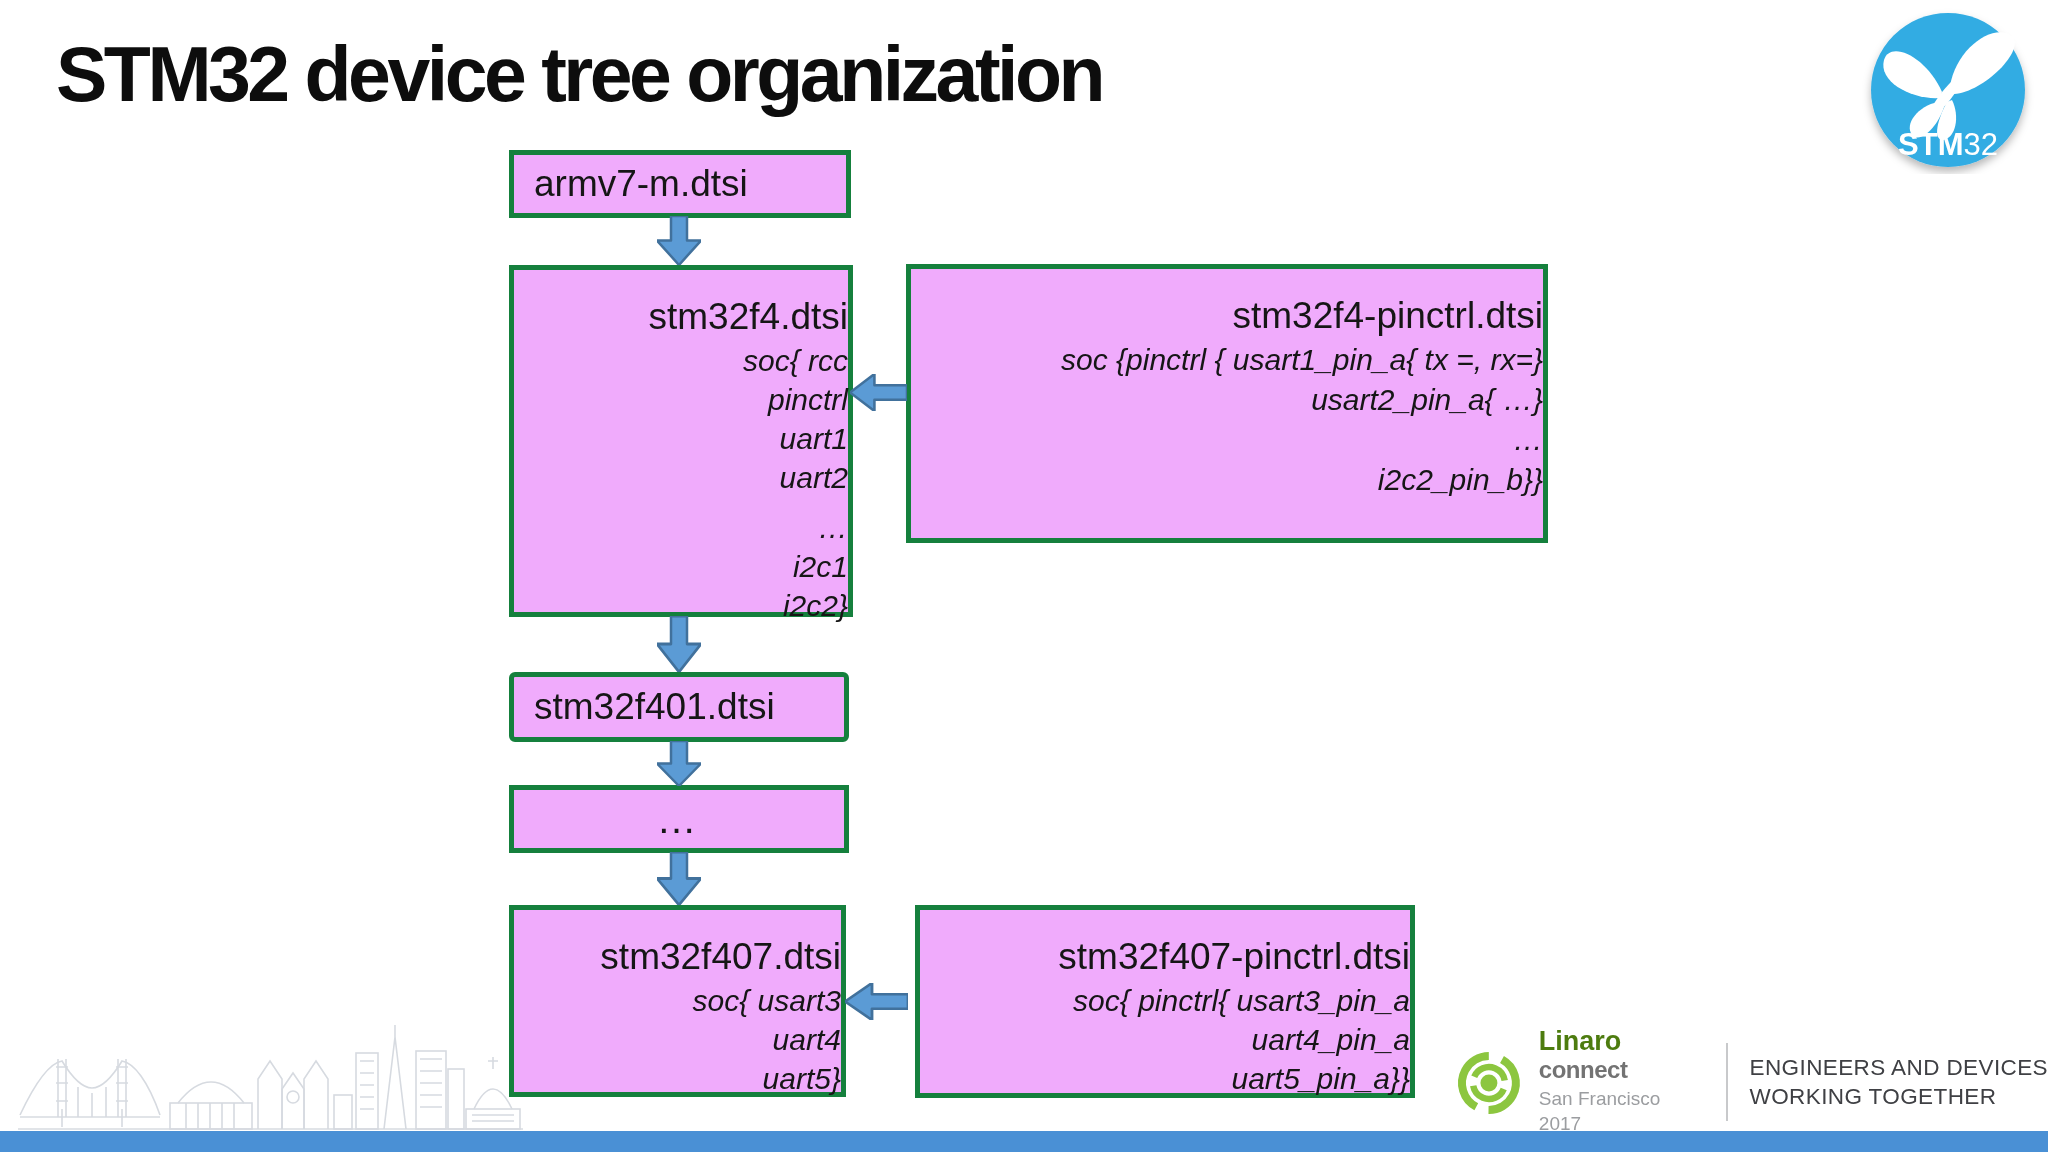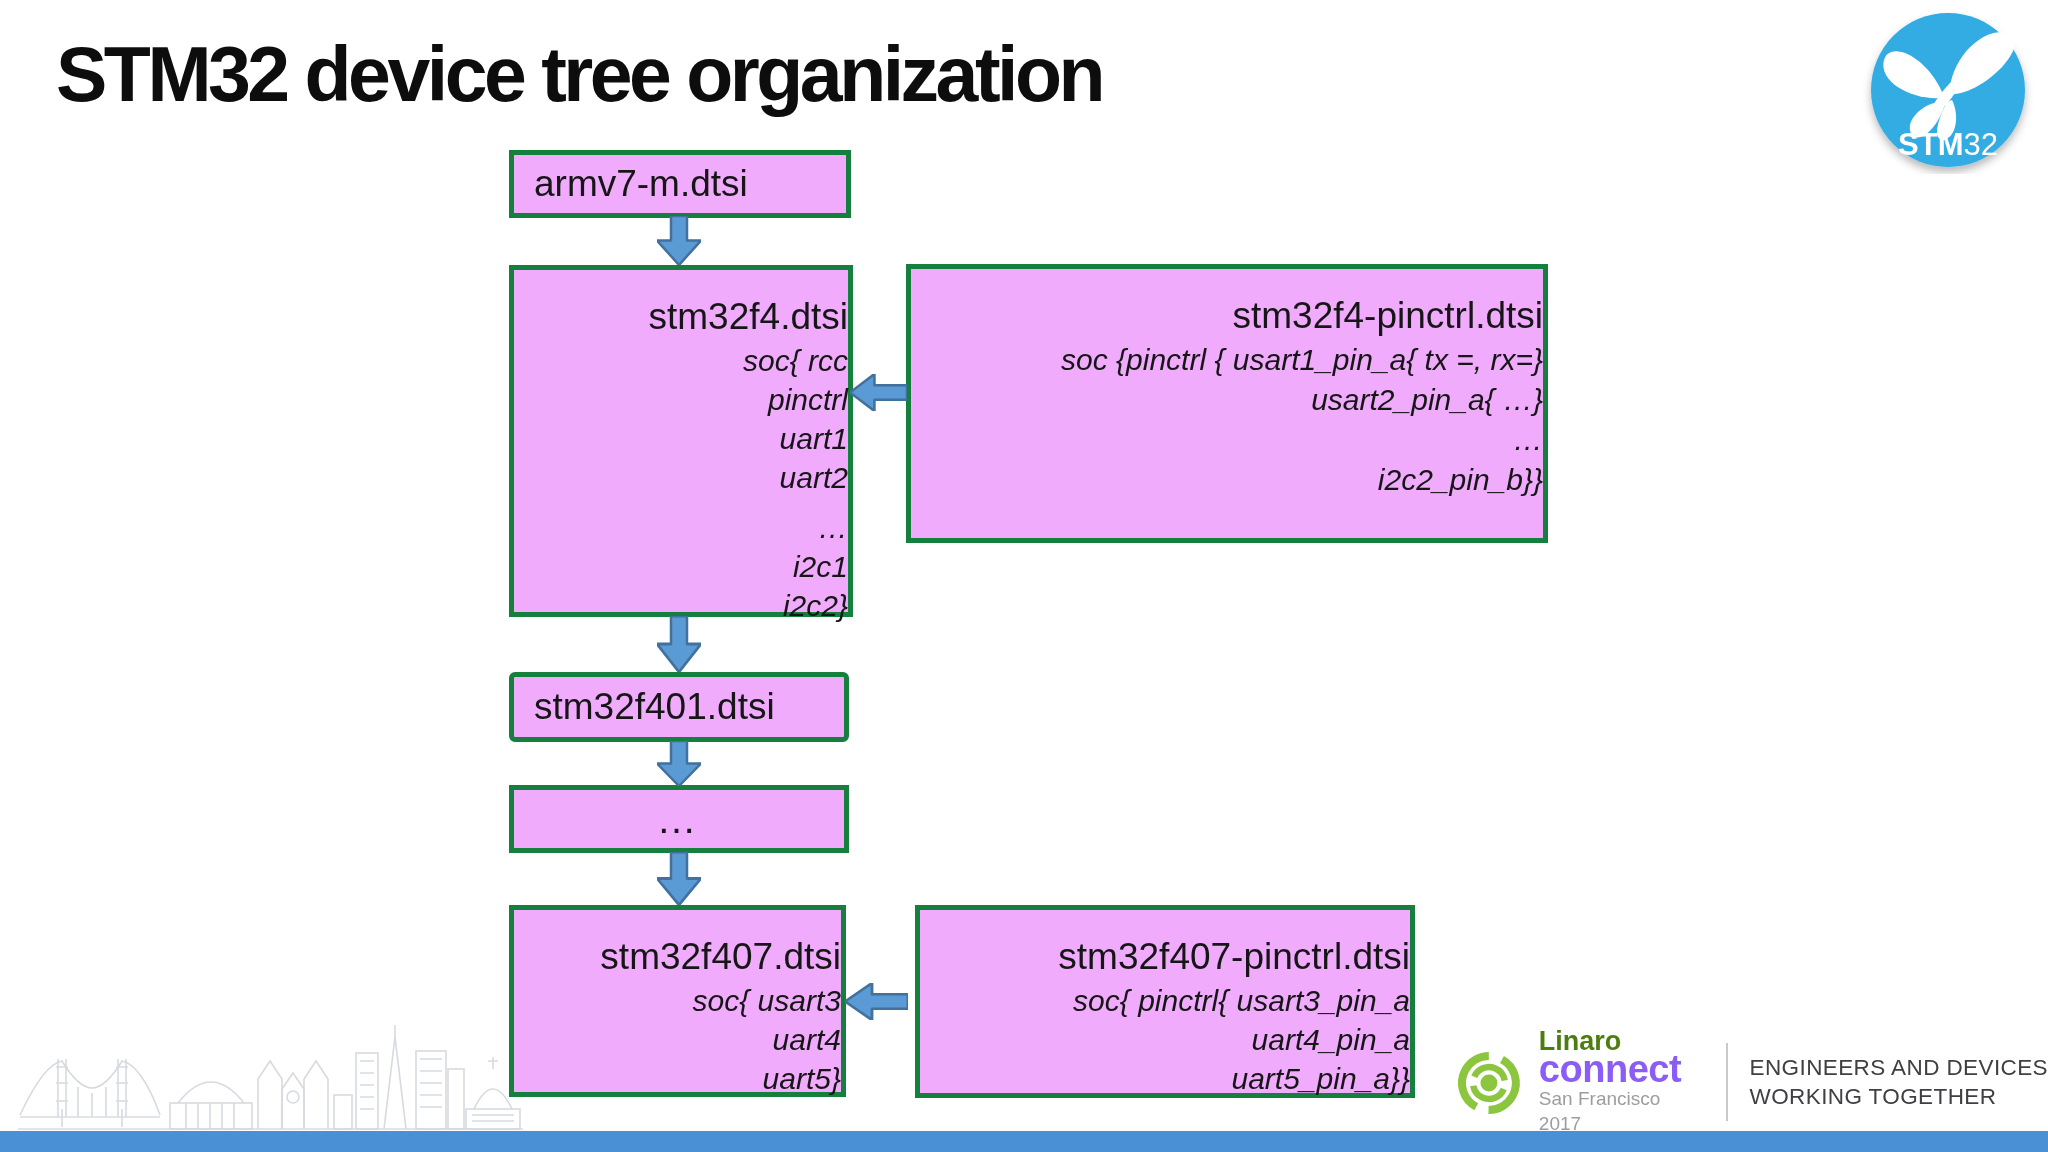--- a/index.html
+++ b/index.html
@@ -38,21 +38,21 @@
   .arrow{position:absolute;}
   
   .stm-logo{position:absolute;left:1862px;top:8px;width:176px;height:166px;}
   
   .footer{
     position:absolute;left:1452px;top:1040px;height:84px;
     display:flex;align-items:center;
   }
   .linaro-text{margin-left:13px;}
   .linaro-name{font-size:27px;font-weight:bold;color:#4d7c0f;line-height:26px;}
-  .linaro-product{font-size:38px;font-weight:bold;color:#8b5cf6;line-height:31px;letter-spacing:-0.5px;}
+  .linaro-product{font-size:24px;font-weight:bold;color:#737373;line-height:31px;letter-spacing:-0.5px;}
   .linaro-event{font-size:19px;color:#9b9da0;line-height:25px;margin-top:1px;}
   .footer-divider{width:2px;height:78px;background:#c8c9cb;margin-left:18px;}
   .tagline{margin-left:22px;}
   .tagline div{font-size:22.5px;color:#3f4044;line-height:29px;letter-spacing:0.4px;white-space:nowrap;}
   
   .skyline{position:absolute;left:18px;bottom:21px;width:505px;height:122px;opacity:0.75;}
   
   .bottom-bar{position:absolute;left:0;bottom:0;width:2048px;height:21px;background:#4A90D5;}
 </style>
 </head>

